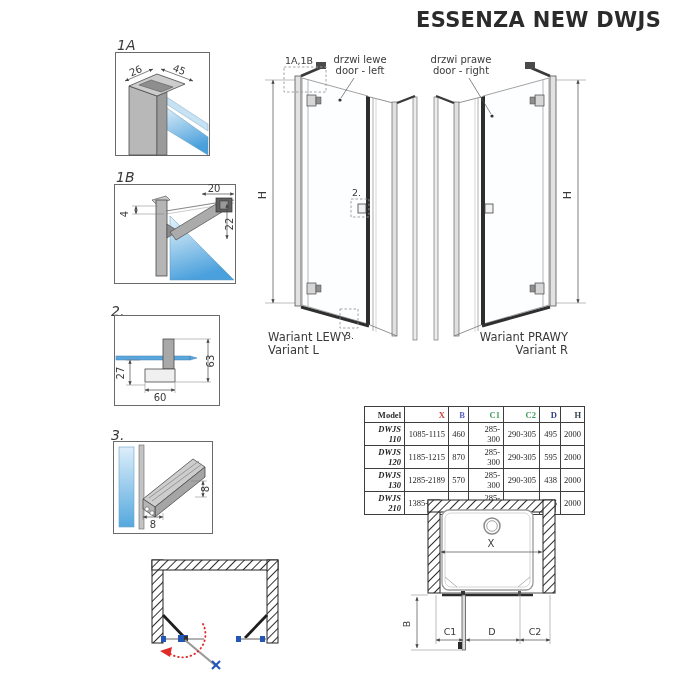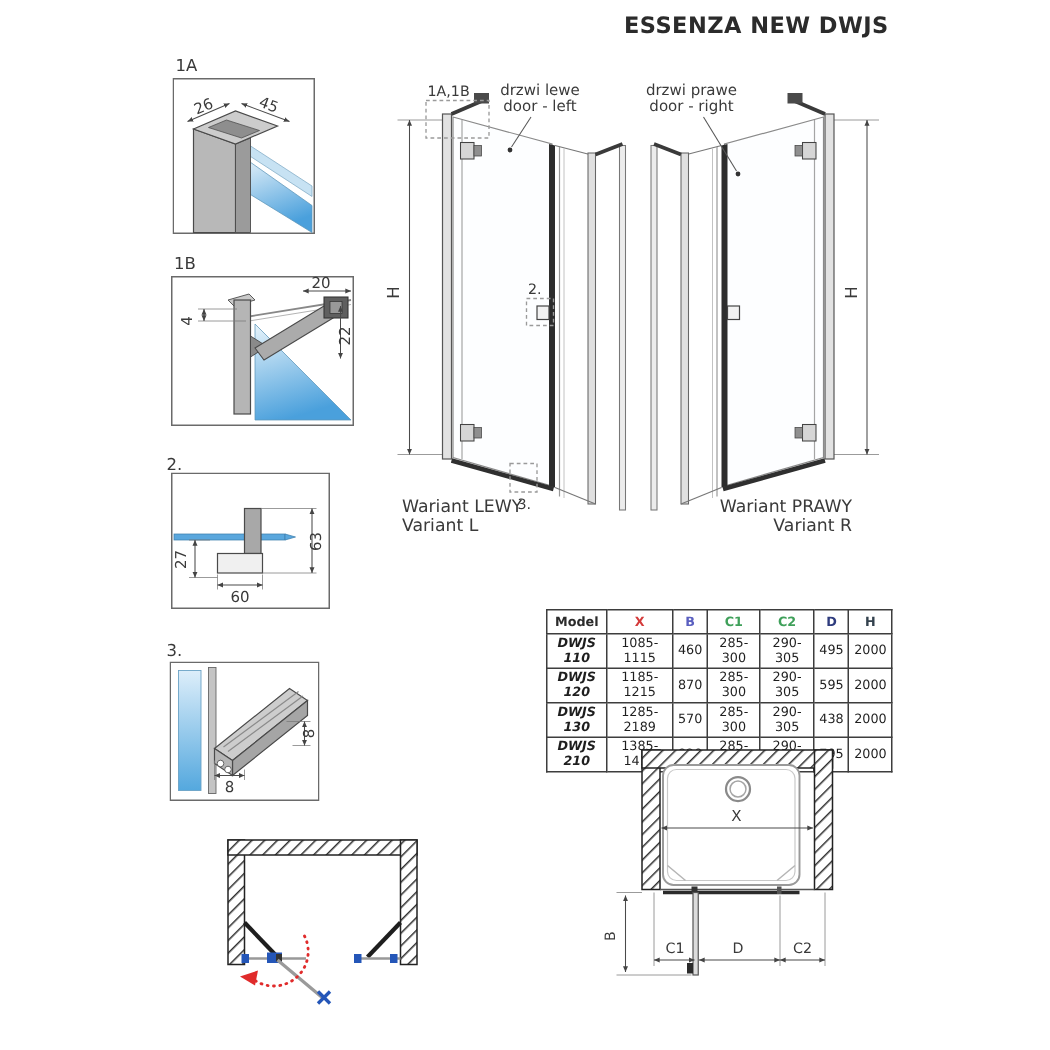--- a/index.html
+++ b/index.html
@@ -1,26 +1,26 @@
 <!DOCTYPE html>
 <html><head>
 <meta charset="utf-8">
 <style>
   html,body{margin:0;padding:0;}
   body{width:700px;height:700px;position:relative;background:#fff;
        font-family:"DejaVu Sans","Liberation Sans",sans-serif;color:#333;overflow:hidden;}
   .abs{position:absolute;}
-  .title{font-size:15px;font-weight:bold;color:#2b2b2b;letter-spacing:.3px;}
-  .dlabel{font-size:11px;color:#3a3a3a;}
+  .title{font-size:21px;font-weight:bold;color:#2b2b2b;letter-spacing:.3px;}
+  .dlabel{font-size:14px;color:#3a3a3a;font-style:italic;}
   svg text{font-family:"DejaVu Sans","Liberation Sans",sans-serif;fill:#3a3a3a;}
   .dashedbox{fill:none;stroke:#9a9a9a;stroke-width:.9;stroke-dasharray:2.5 2;}
   .dim{stroke:#4a4a4a;stroke-width:.7;fill:none;}
   .ext{stroke:#7a7a7a;stroke-width:.5;fill:none;}
   table.spec{border-collapse:collapse;font-size:8.5px;color:#1e1e1e;background:#fff;}
-  table.spec th,table.spec td{border:1px solid #3d3d3d;text-align:center;padding:1px 3px;height:13px;}
+  table.spec th,table.spec td{border:1px solid #3d3d3d;text-align:right;padding:1px 3px;height:13px;font-family:Liberation Serif, serif;}
   table.spec th{font-weight:bold;}
   table.spec td.model{font-weight:bold;font-style:italic;margin-left:28px;}
 </style>
 </head>
 <body>
 
 <div class="abs title" style="left:416px;top:8px;">ESSENZA NEW DWJS</div>
 
 <div class="abs dlabel" style="left:117px;top:37px;">1A</div>
 <svg class="abs" style="left:115px;top:52px;" width="95" height="104" viewBox="0 0 95 104">

